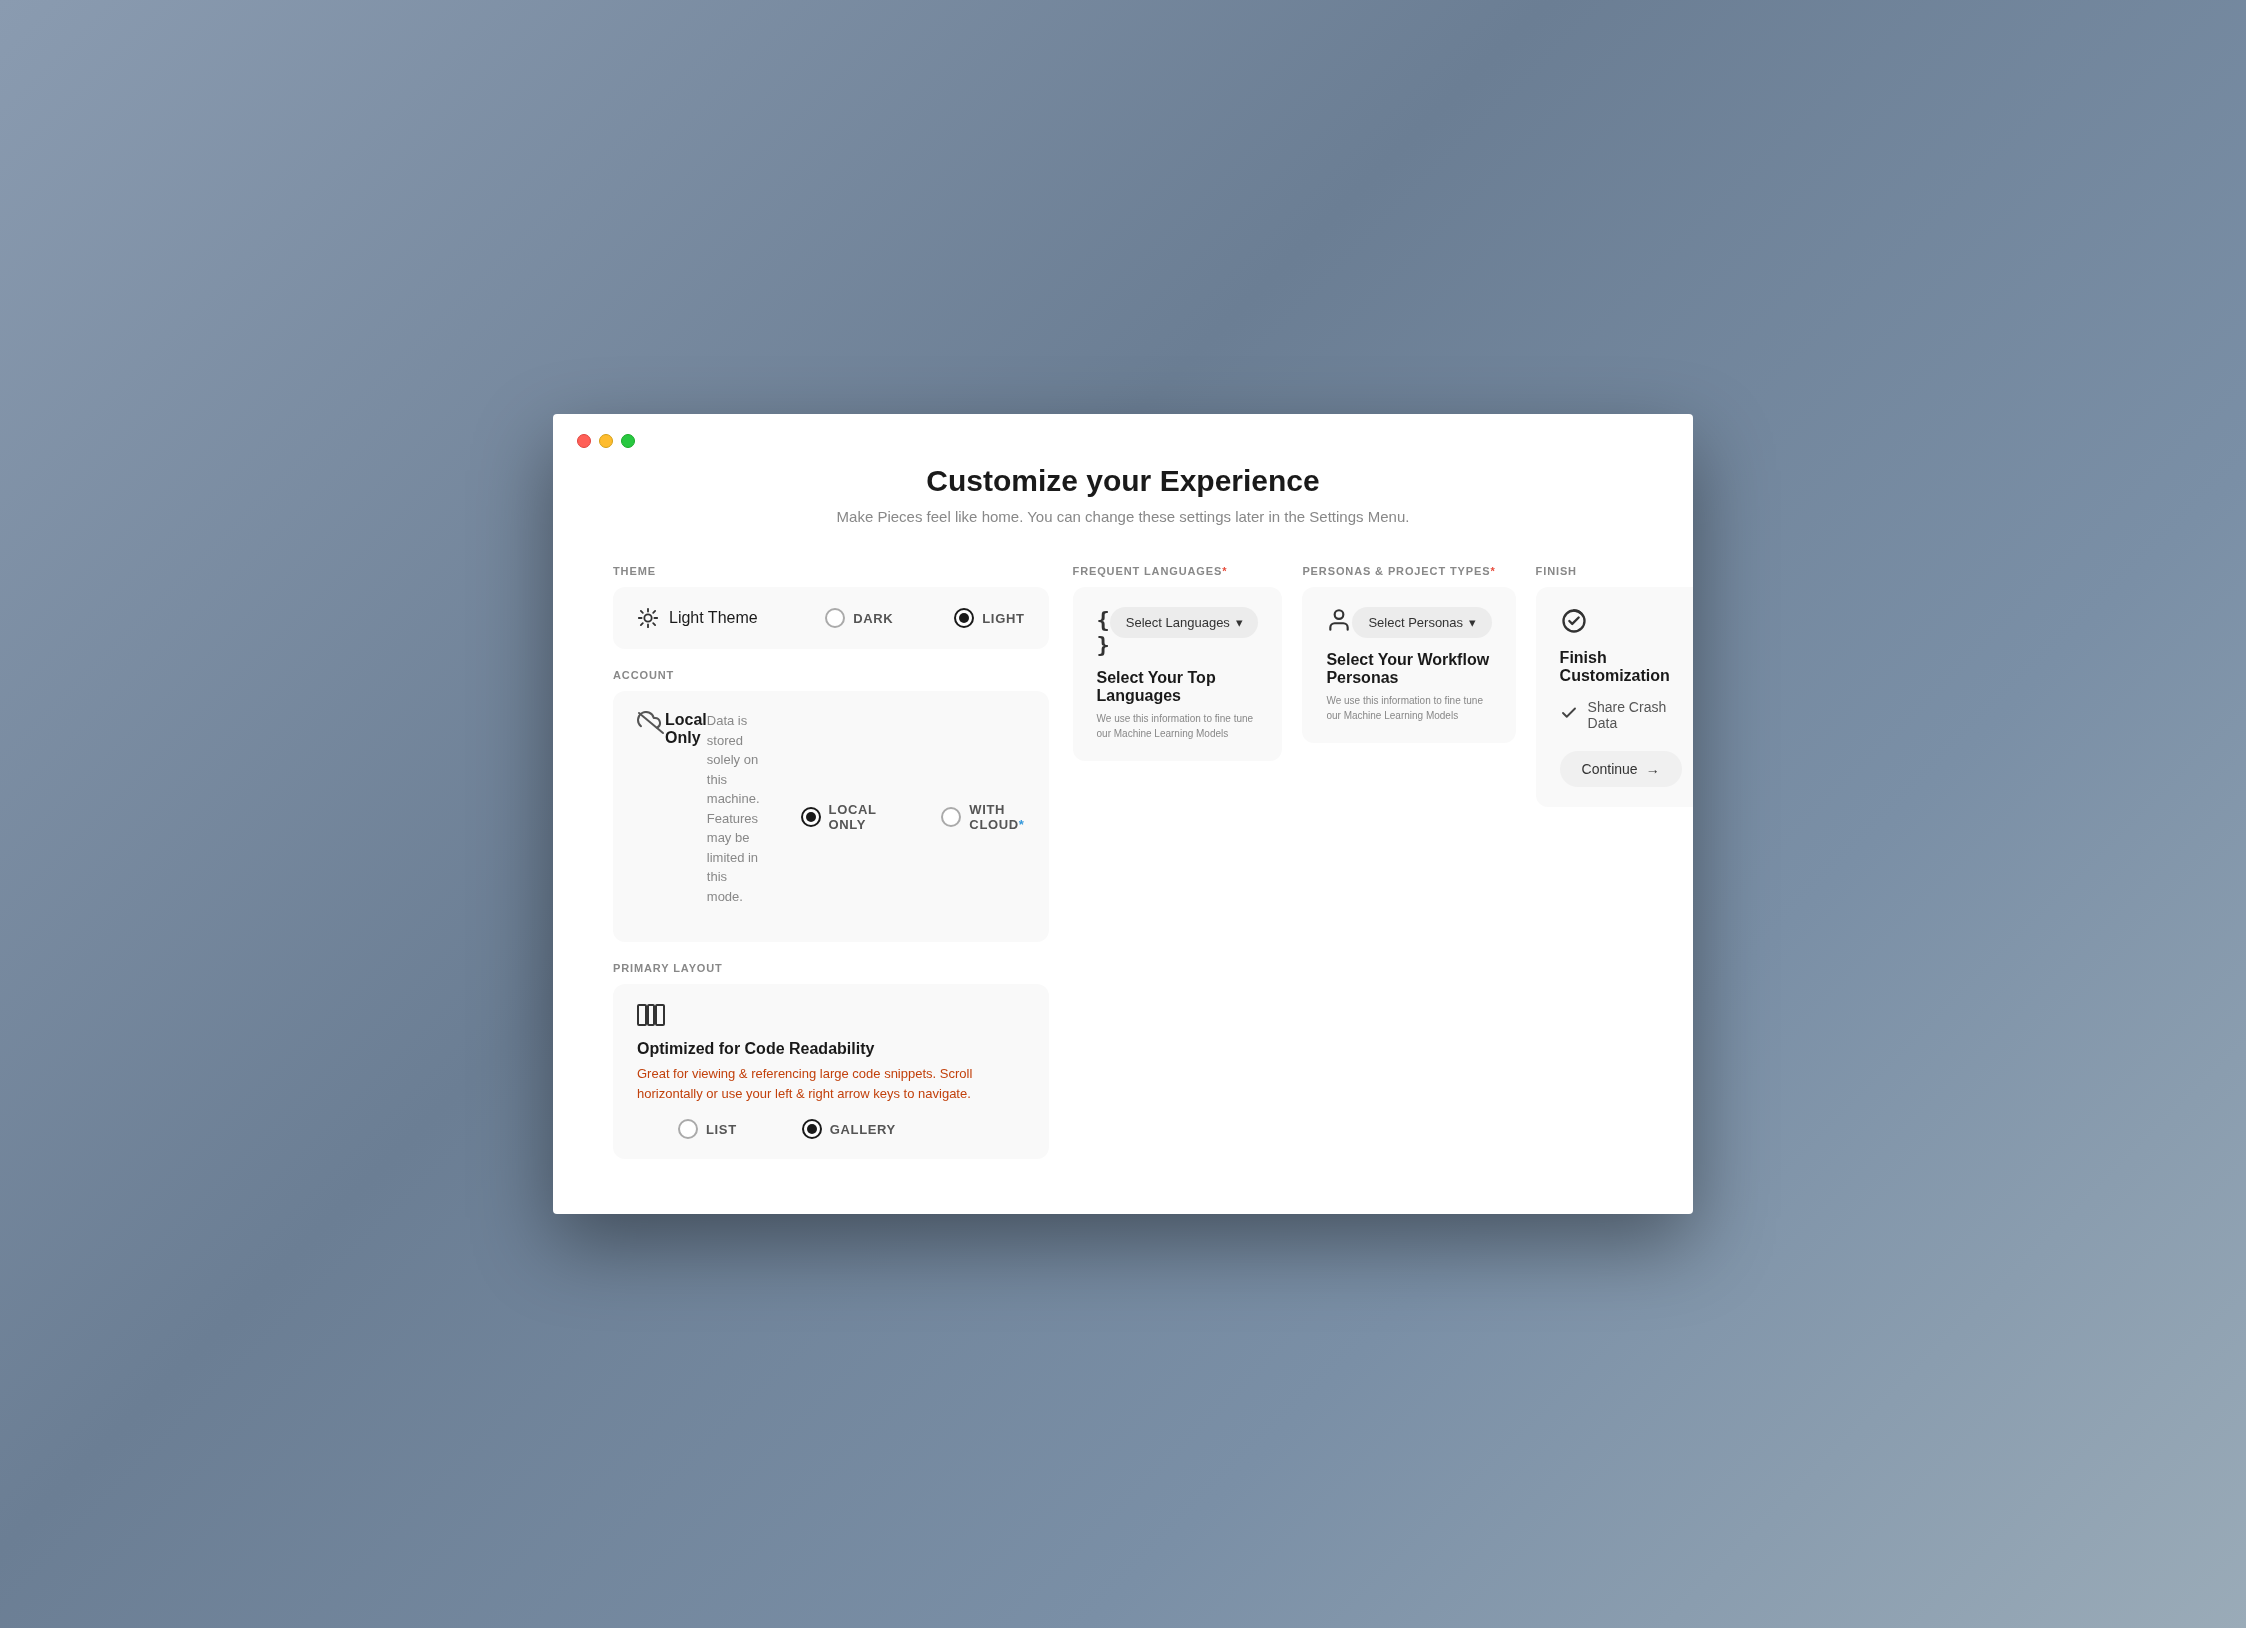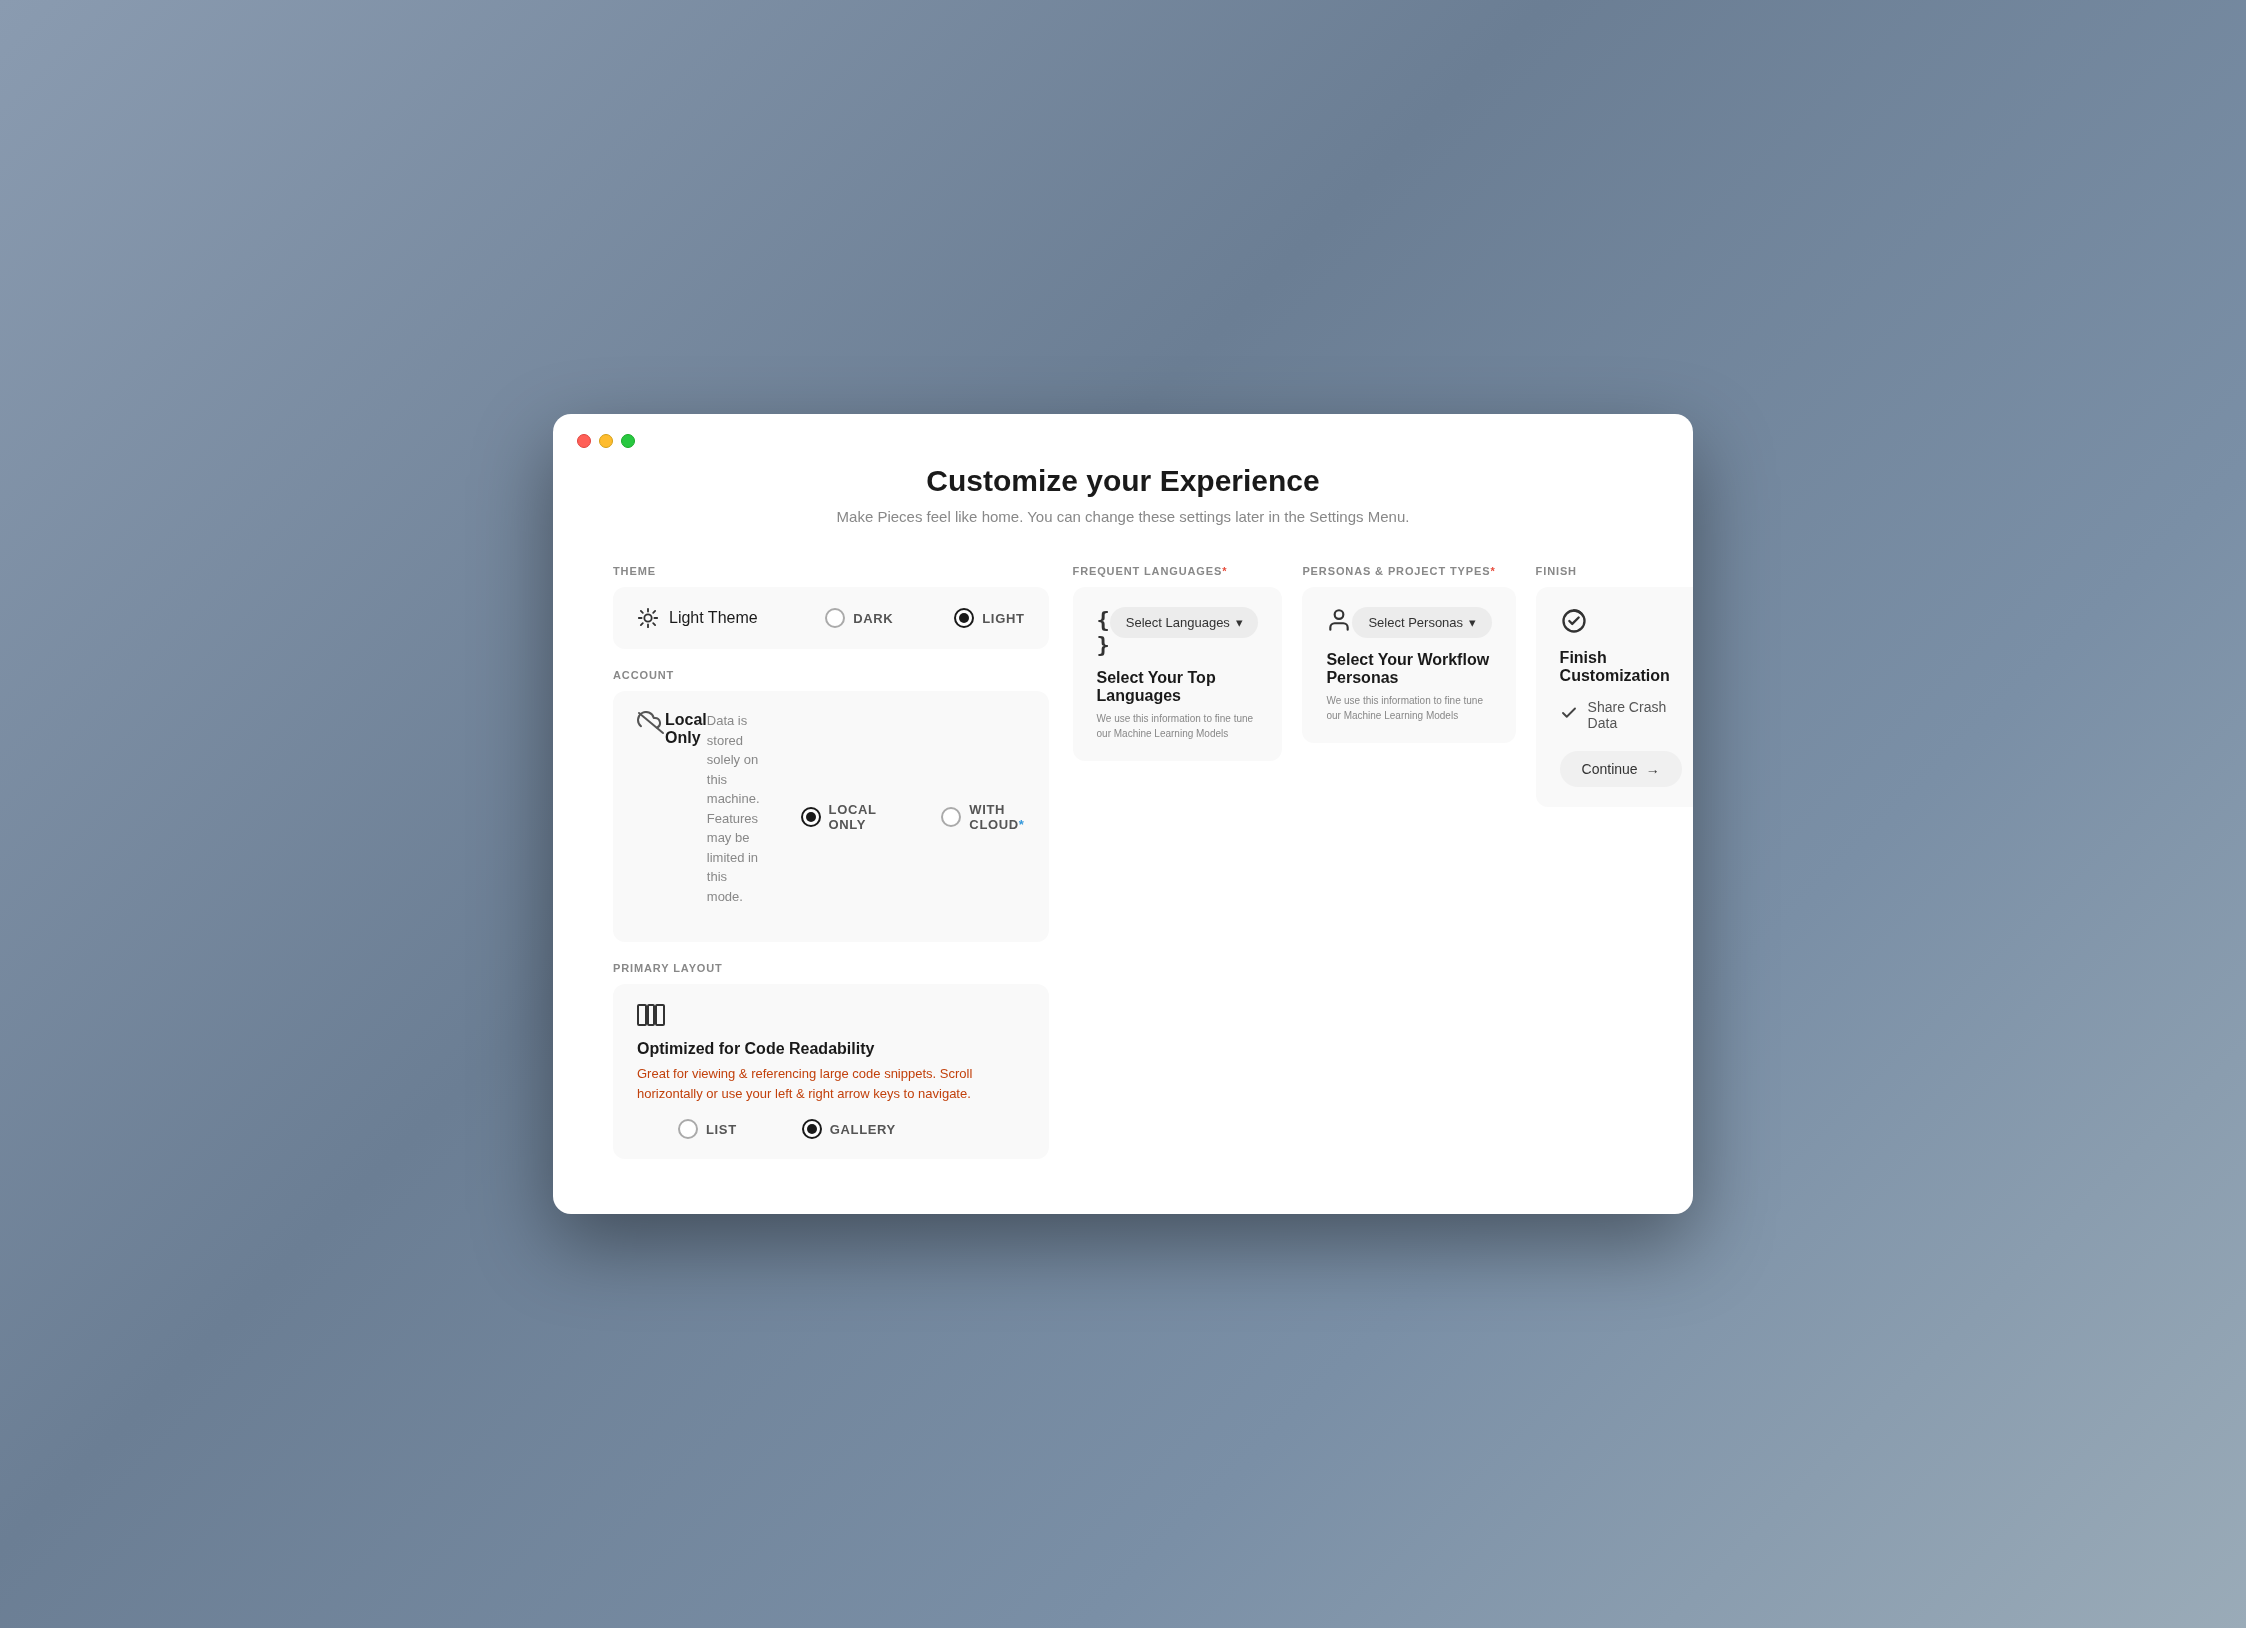--- a/index.html
+++ b/index.html
@@ -8,21 +8,21 @@
       background: linear-gradient(135deg, #8a9bb0 0%, #6b7e94 40%, #7a8fa6 70%, #9aabb8 100%);
       min-height: 100vh;
       display: flex;
       align-items: center;
       justify-content: center;
       font-family: -apple-system, BlinkMacSystemFont, 'Segoe UI', sans-serif;
     }
 
     .window {
       background: #ffffff;
-      border-radius: 18px;
+      border-radius: 4px;
       width: 1140px;
       min-height: 800px;
       box-shadow: 0 30px 80px rgba(0,0,0,0.4);
       position: relative;
       padding: 0;
       overflow: hidden;
     }
 
     .traffic-lights {
       position: absolute;

